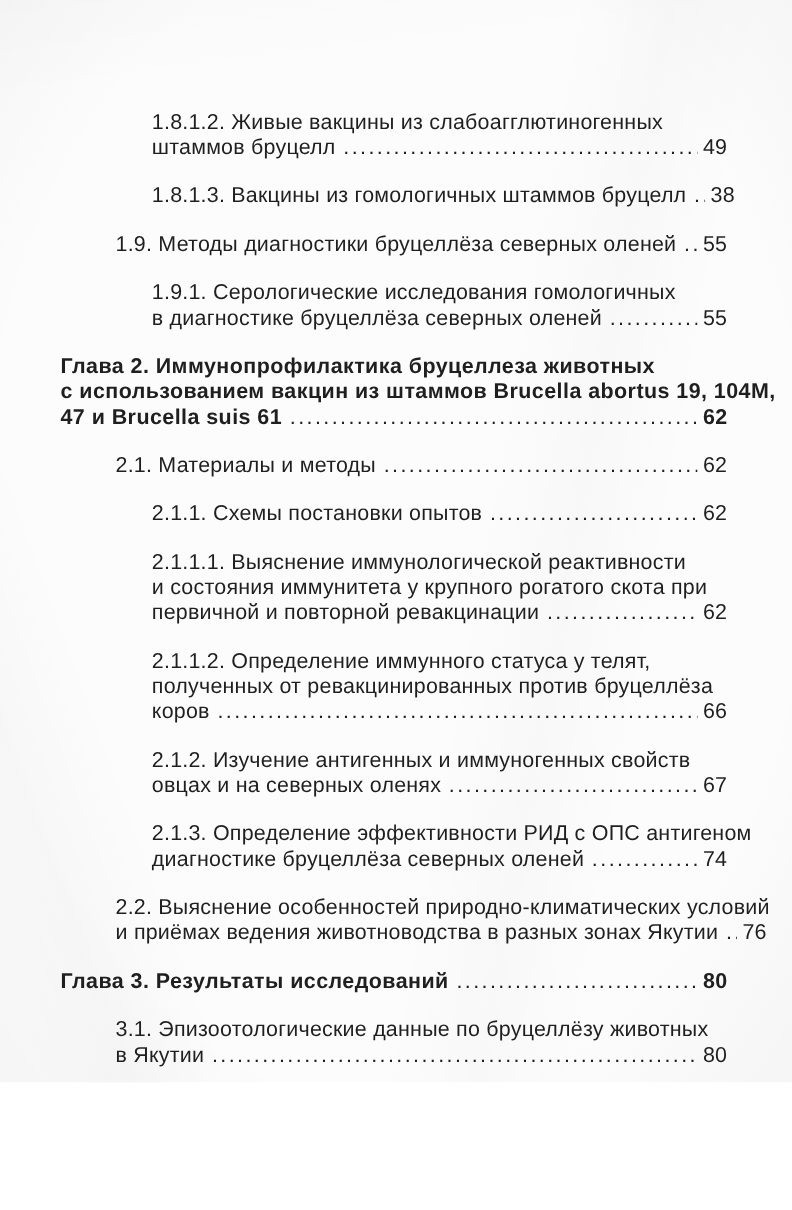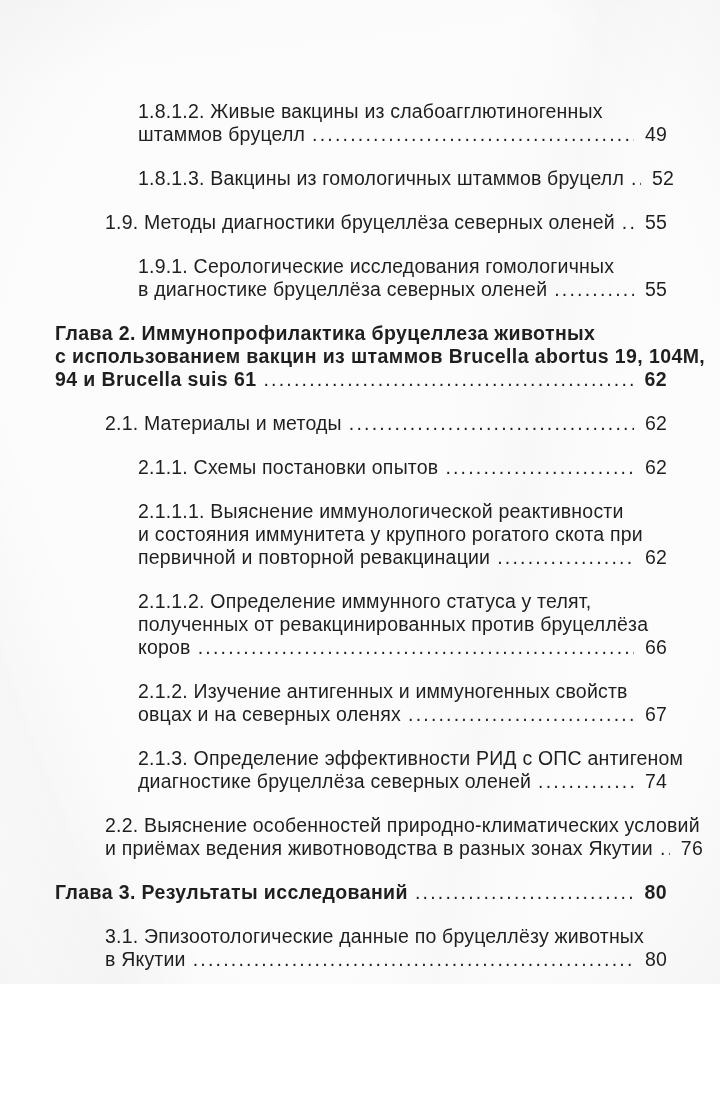--- a/index.html
+++ b/index.html
@@ -36,21 +36,21 @@
   .lastline{display:flex;align-items:baseline;}
   .lastline .txt{white-space:nowrap;flex:0 0 auto;}
   .leader{
     flex:1 1 auto;overflow:hidden;white-space:nowrap;
     min-width:10px;margin:0 5px 0 7px;
     letter-spacing:2.2px;font-weight:normal;
   }
   .leader::after{
     content:"..................................................................................................................................";
   }
-  .pnum{flex:0 0 auto;min-width:28px;text-align:right;}
+  .pnum{flex:0 0 auto;min-width:28px;}
 </style>
 </head>
 <body>
 
 <div class="page" style="--paper: #fcfcfd; --ink: #1f1f1f;">
   <div class="texture"></div>
   <div class="toc">
       <div class="entry level-3">
     <div>
           <div class="tline">1.8.1.2. Живые вакцины из слабоагглютиногенных</div>
@@ -59,21 +59,21 @@
       <span class="txt">штаммов бруцелл</span>
       <span class="leader"></span>
       <span class="pnum">49</span>
     </div>
   </div>
       <div class="entry level-3">
     <div></div>
     <div class="lastline">
       <span class="txt">1.8.1.3. Вакцины из гомологичных штаммов бруцелл</span>
       <span class="leader"></span>
-      <span class="pnum">52</span>
+      <span class="pnum">38</span>
     </div>
   </div>
       <div class="entry level-2">
     <div></div>
     <div class="lastline">
       <span class="txt">1.9. Методы диагностики бруцеллёза северных оленей</span>
       <span class="leader"></span>
       <span class="pnum">55</span>
     </div>
   </div>
@@ -86,21 +86,21 @@
       <span class="leader"></span>
       <span class="pnum">55</span>
     </div>
   </div>
       <div class="entry level-1 bold">
     <div>
           <div class="tline">Глава 2. Иммунопрофилактика бруцеллеза животных</div>
           <div class="tline">с использованием вакцин из штаммов Brucella abortus 19, 104M,</div>
         </div>
     <div class="lastline">
-      <span class="txt">94 и Brucella suis 61</span>
+      <span class="txt">47 и Brucella suis 61</span>
       <span class="leader"></span>
       <span class="pnum">62</span>
     </div>
   </div>
       <div class="entry level-2">
     <div></div>
     <div class="lastline">
       <span class="txt">2.1. Материалы и методы</span>
       <span class="leader"></span>
       <span class="pnum">62</span>

